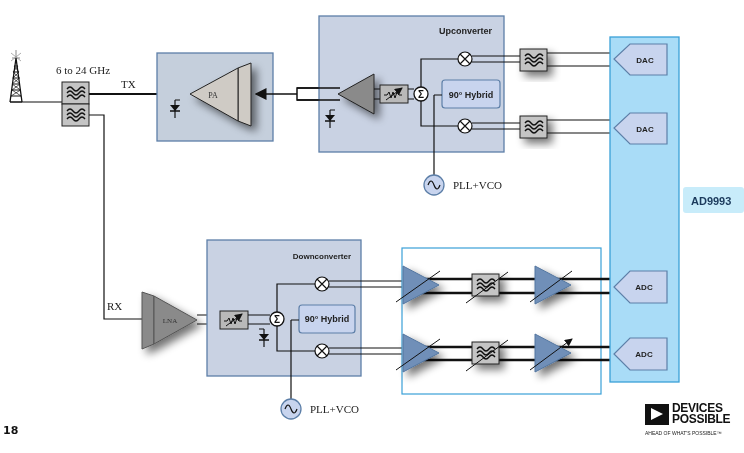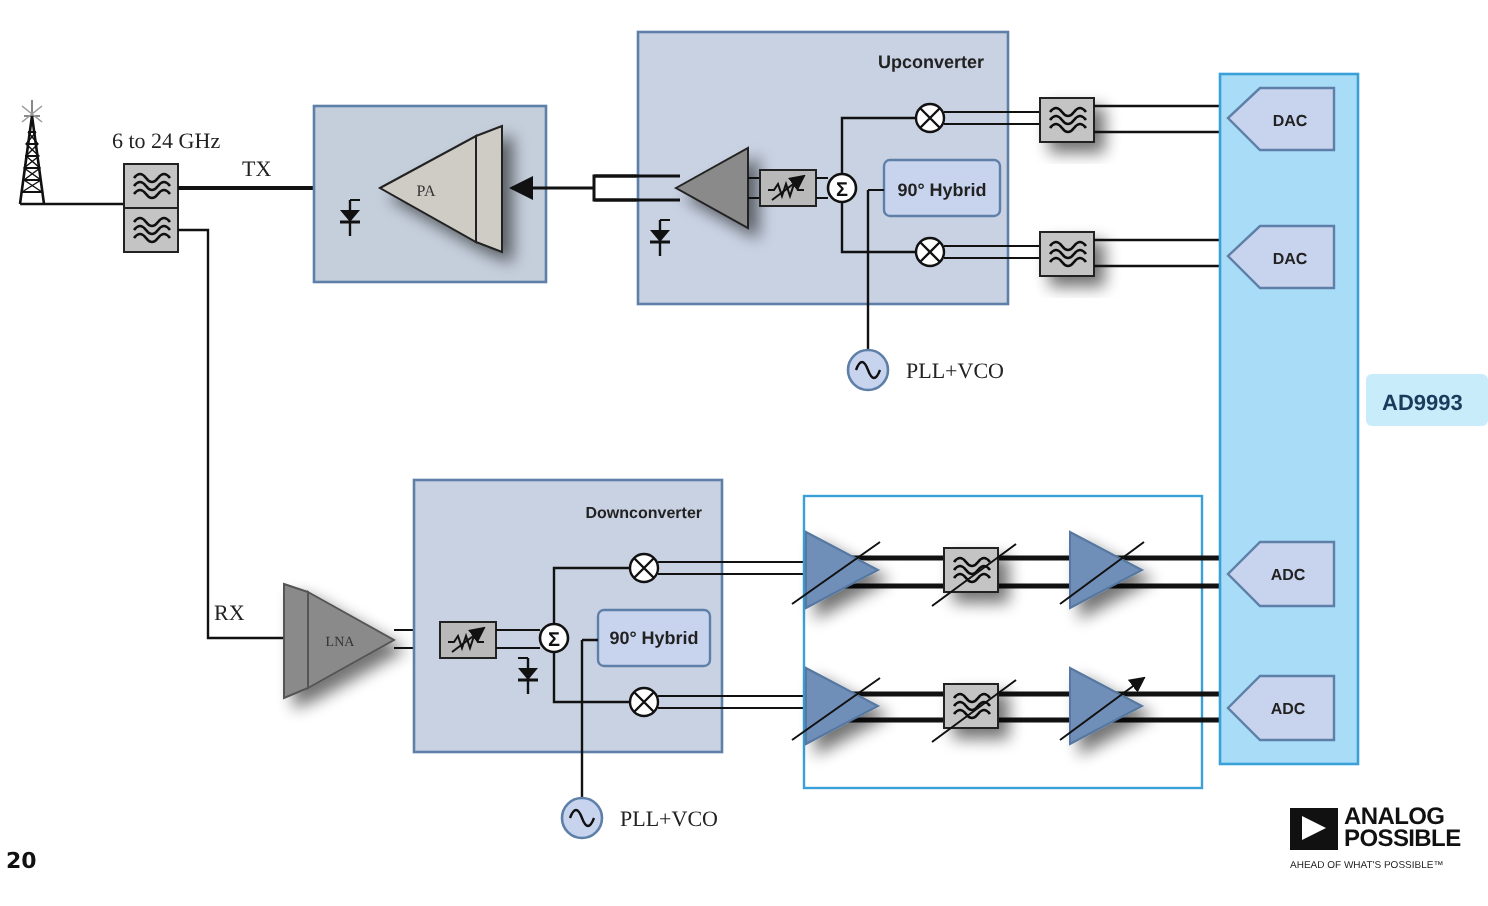--- a/index.html
+++ b/index.html
@@ -170,20 +170,20 @@
   <text x="645" y="63" class="sans" font-size="8" font-weight="bold" text-anchor="middle" fill="#222">DAC</text>
   <path d="M630,113 L667,113 L667,144 L630,144 L614,128 z" fill="#c8d4ee" stroke="#5d7fa8" stroke-width="1.2"></path>
   <text x="645" y="132" class="sans" font-size="8" font-weight="bold" text-anchor="middle" fill="#222">DAC</text>
 
   <path d="M630,271 L667,271 L667,303 L630,303 L614,287 z" fill="#c8d4ee" stroke="#5d7fa8" stroke-width="1.2"></path>
   <text x="644" y="290" class="sans" font-size="8" font-weight="bold" text-anchor="middle" fill="#222">ADC</text>
   <path d="M630,338 L667,338 L667,370 L630,370 L614,354 z" fill="#c8d4ee" stroke="#5d7fa8" stroke-width="1.2"></path>
   <text x="644" y="357" class="sans" font-size="8" font-weight="bold" text-anchor="middle" fill="#222">ADC</text>
 </svg>
 
-<div class="page-num">20</div>
+<div class="page-num">18</div>
 
 <div class="logo">
   <div class="mark"></div>
-  <div class="l1">ANALOG</div>
+  <div class="l1">DEVICES</div>
   <div class="l2">POSSIBLE</div>
   <div class="tag">AHEAD OF WHAT'S POSSIBLE™</div>
 </div>
 
 </body></html>

